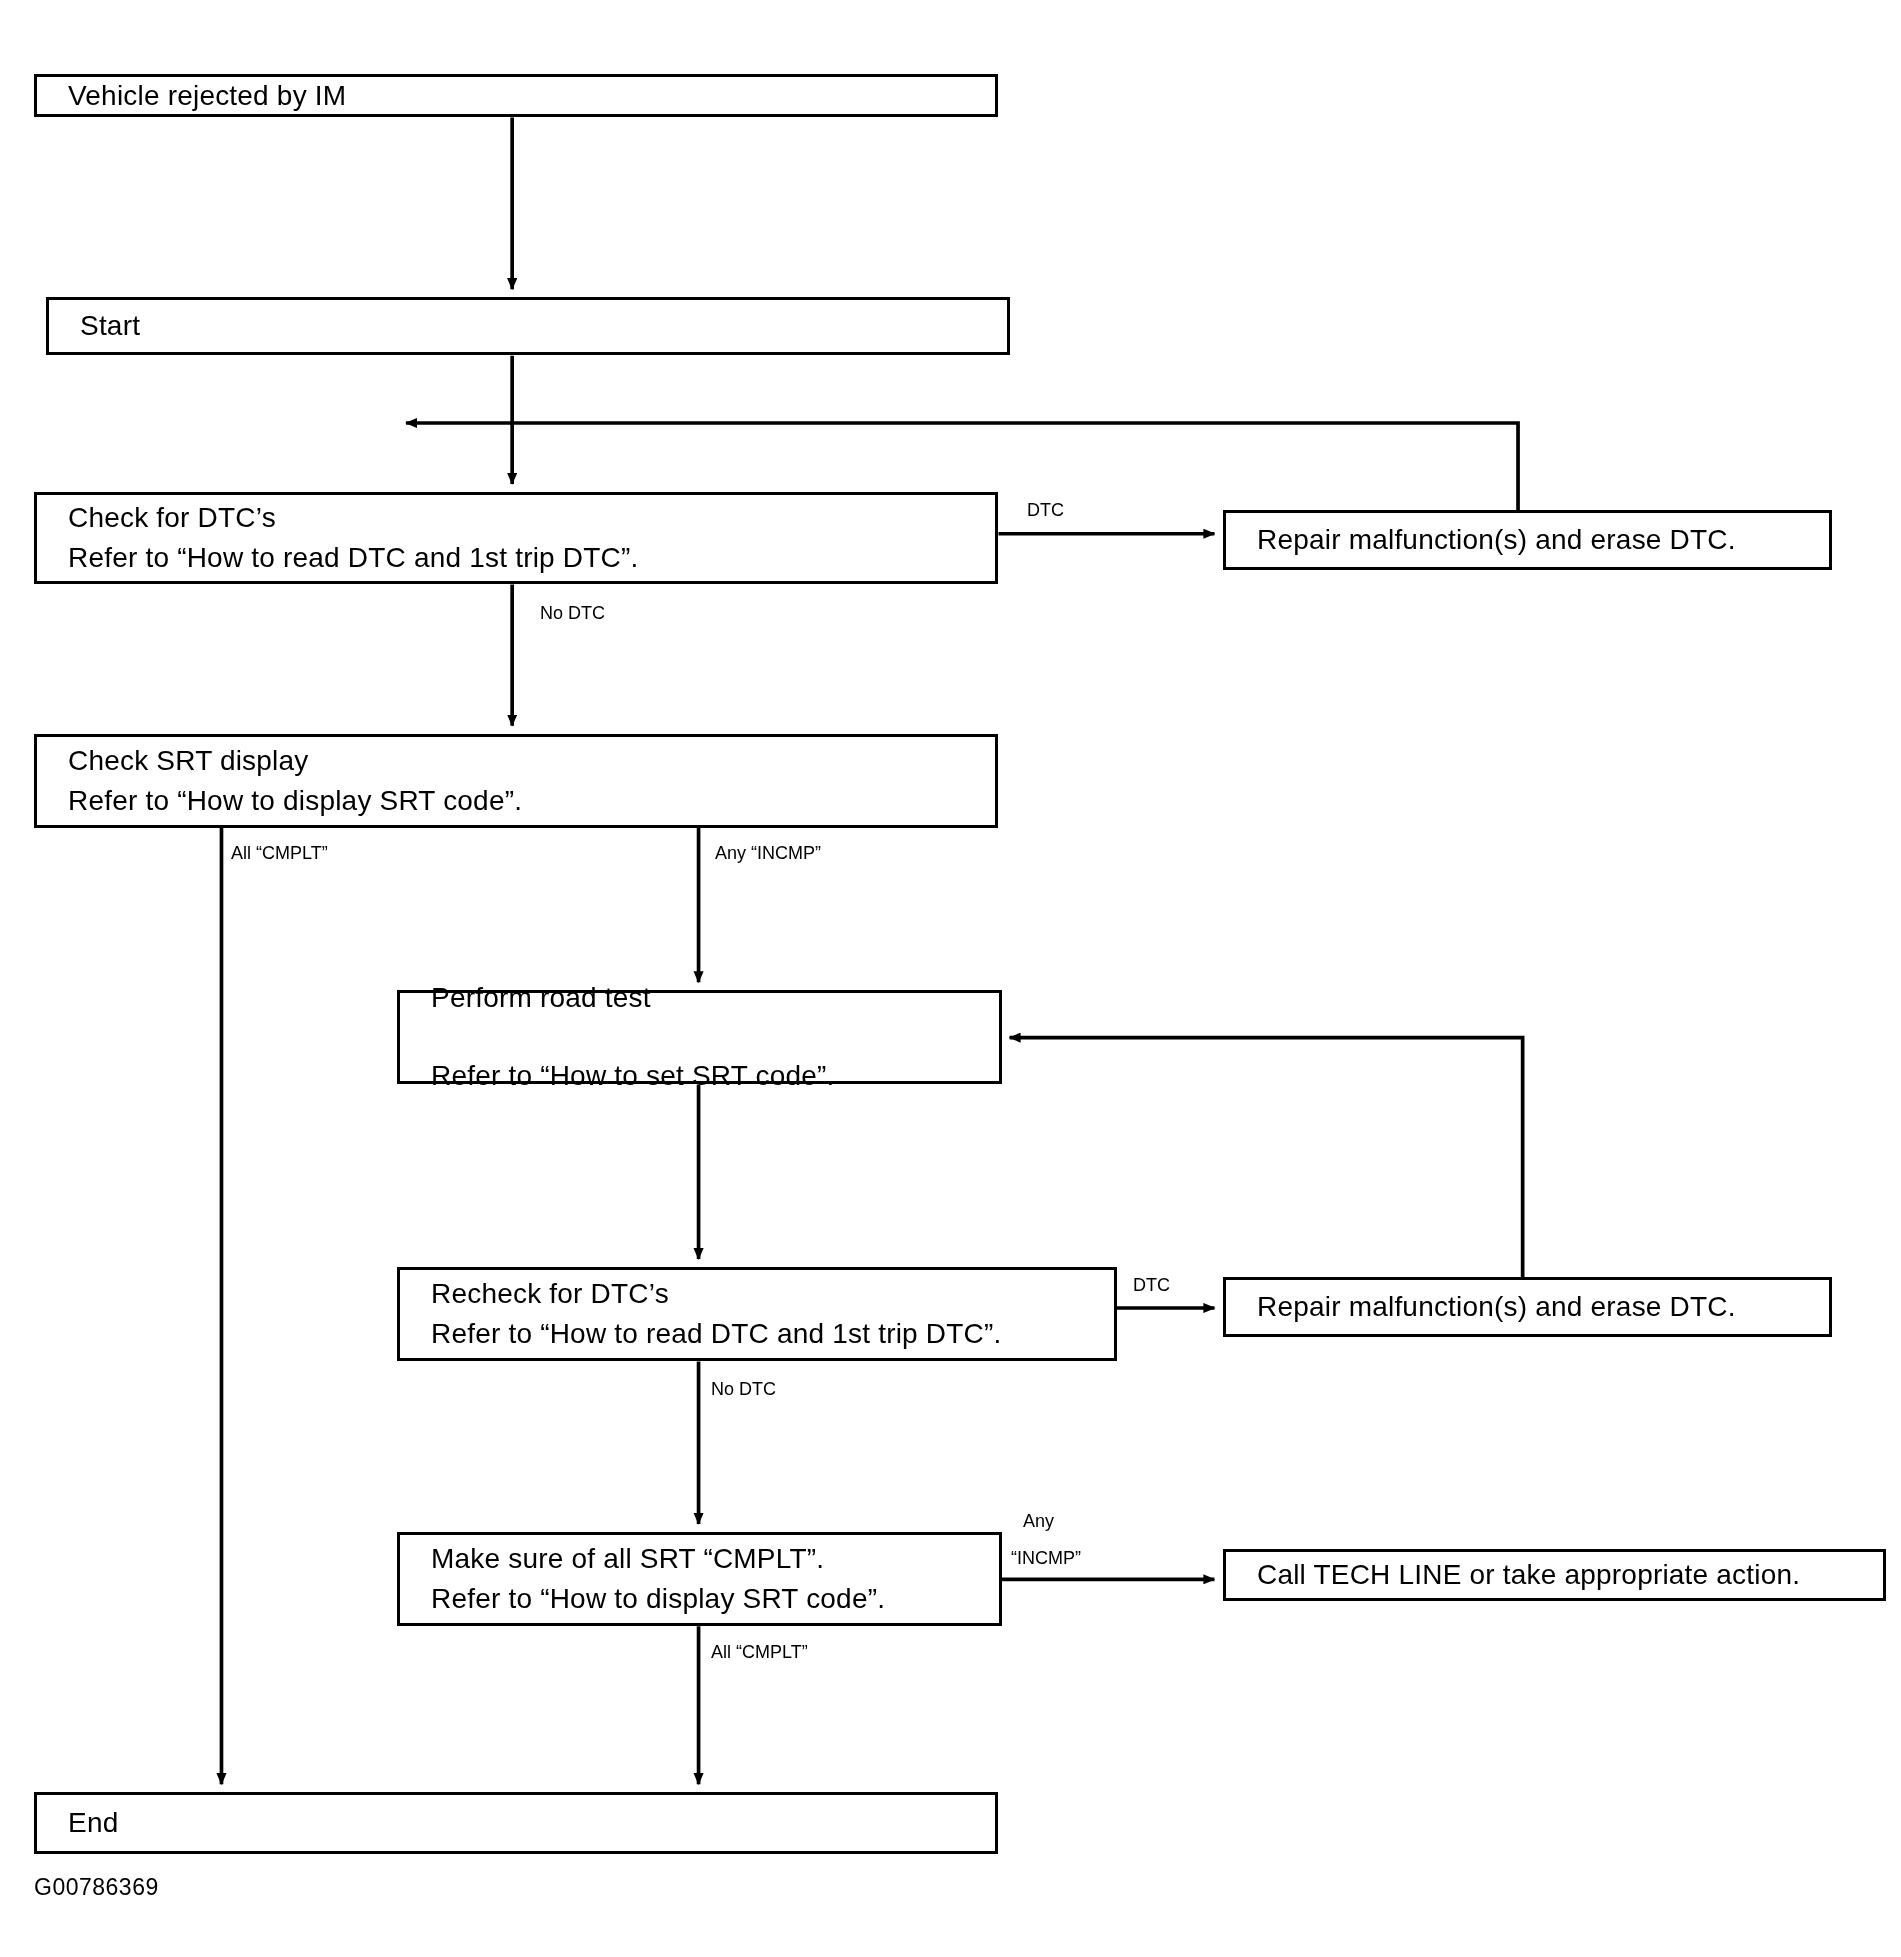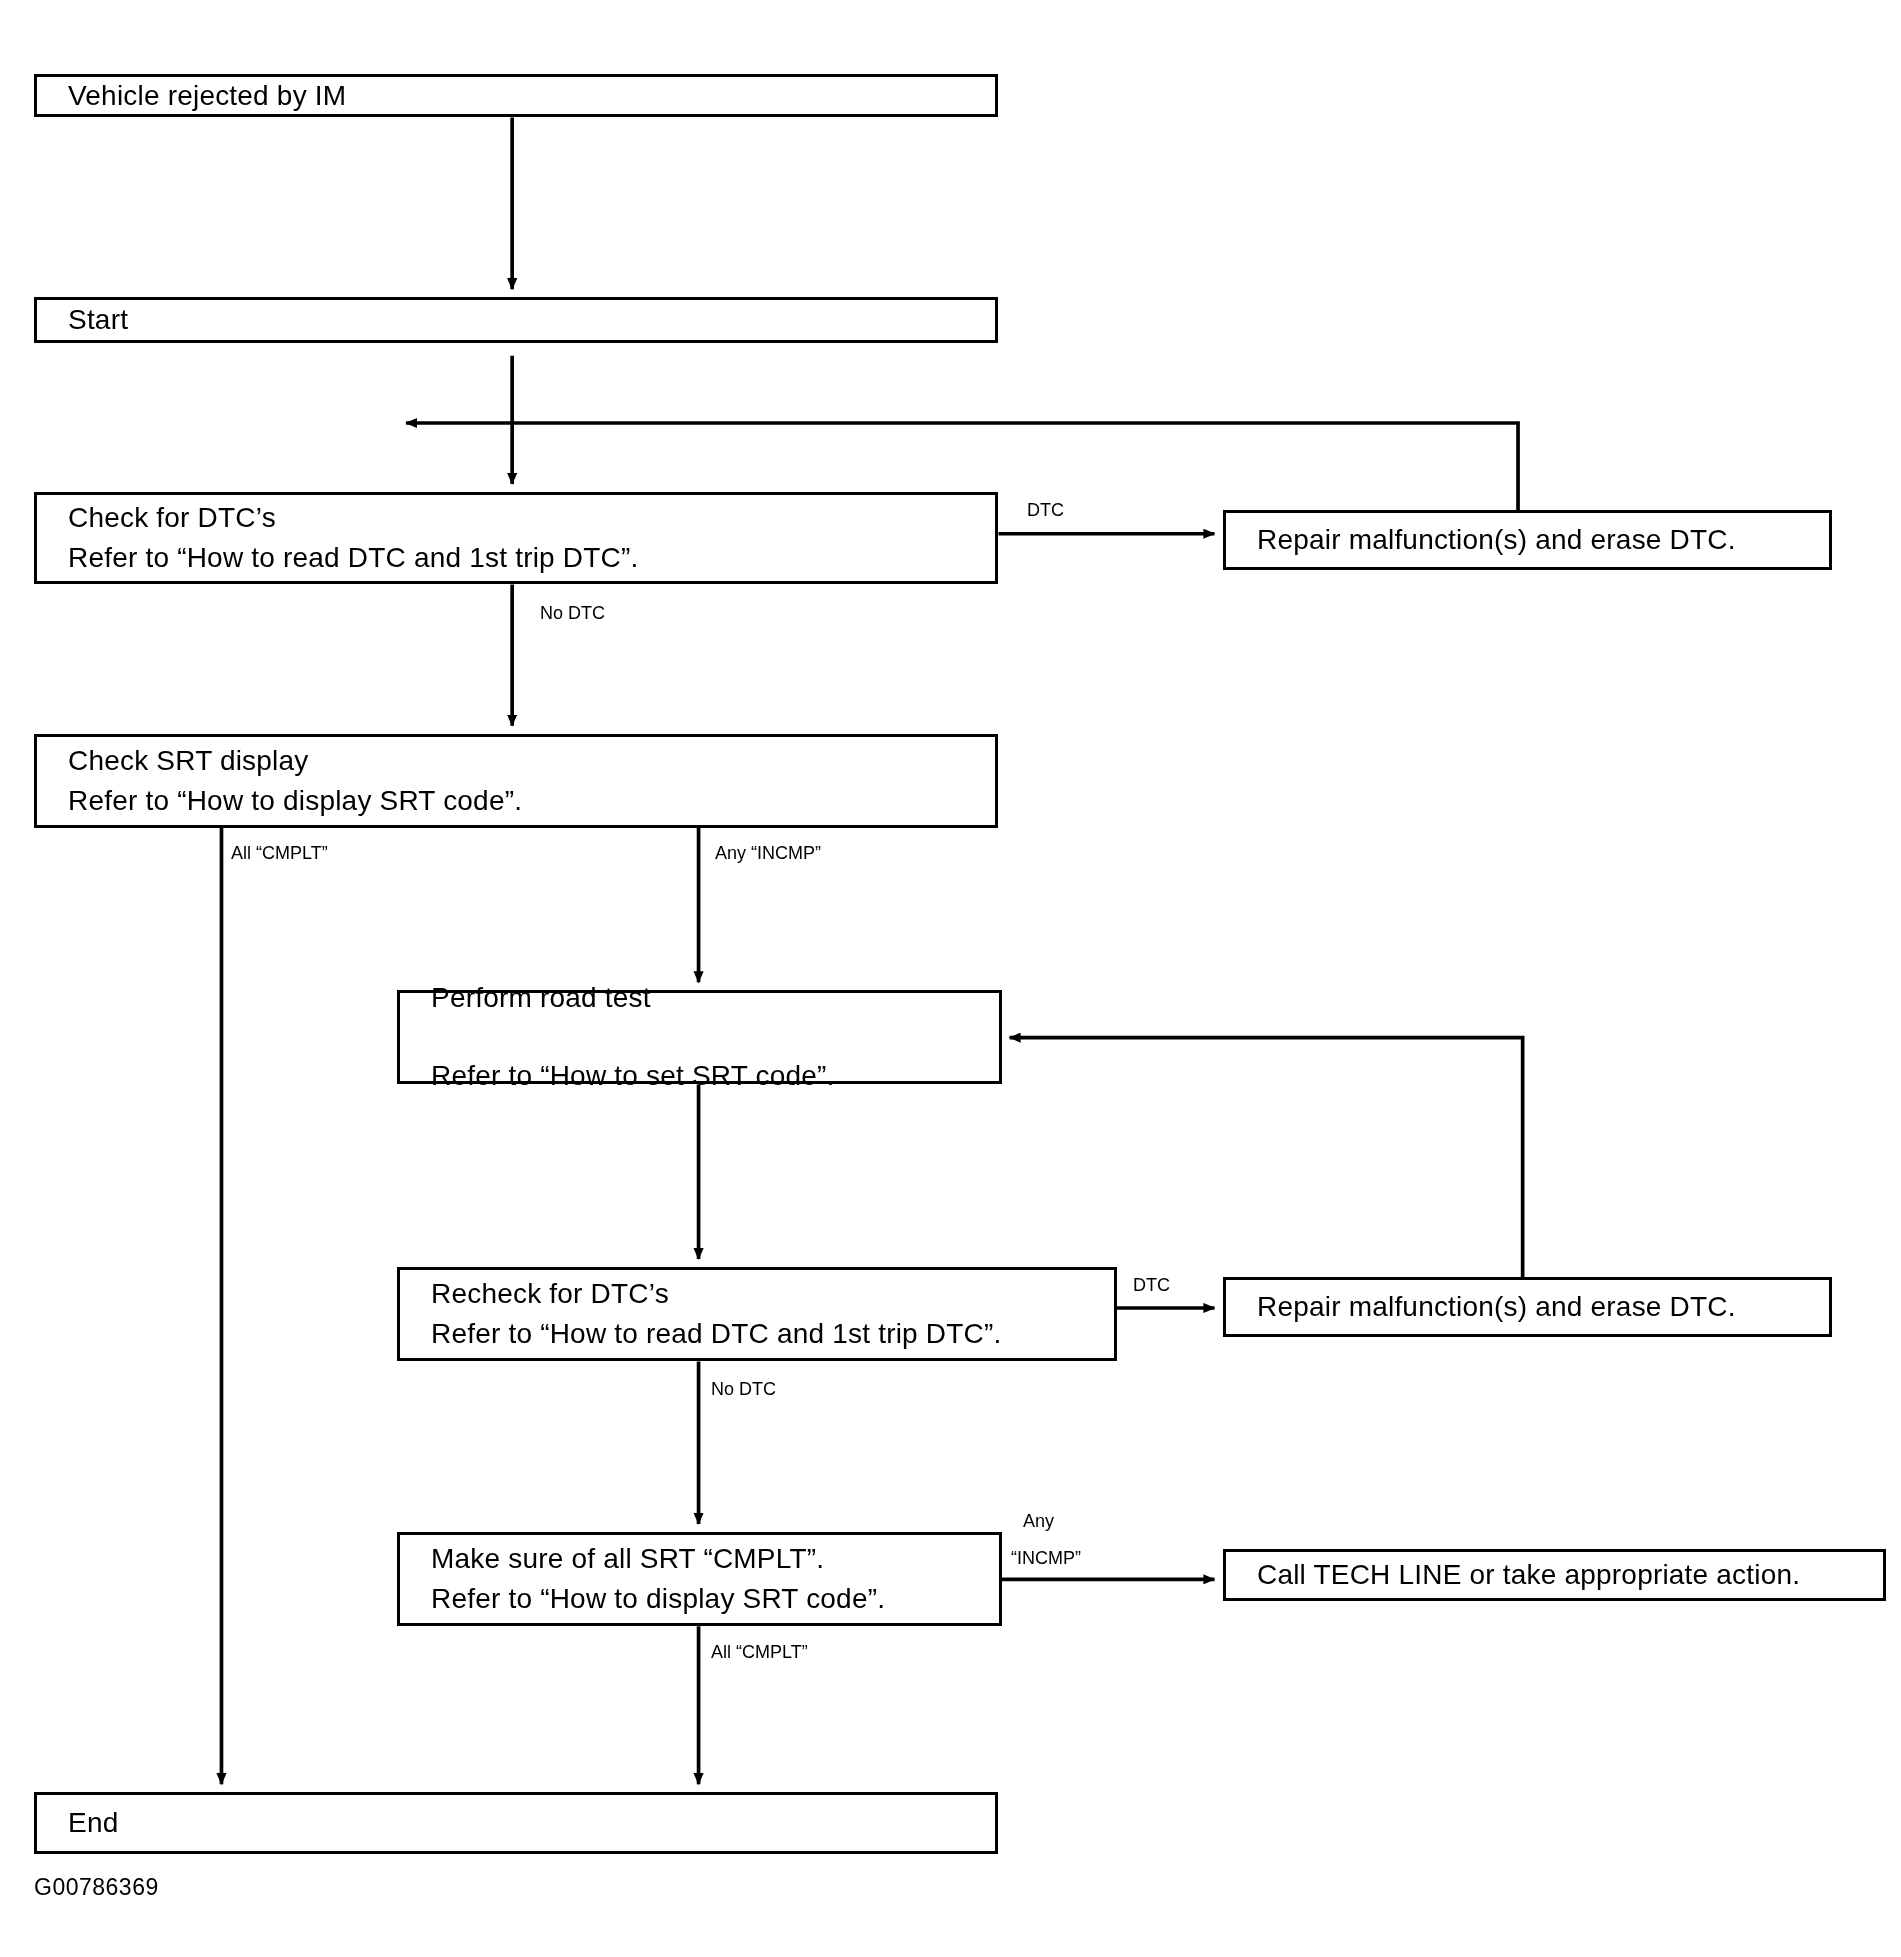--- a/index.html
+++ b/index.html
@@ -93,21 +93,21 @@
 
     <path d="M1085,1711 L1316,1711" fill="none" stroke="#000000" stroke-width="4" marker-end="url(#arrowhead)"></path>
 
     <line x1="757" y1="1762" x2="757" y2="1933" stroke="#000000" stroke-width="4" marker-end="url(#arrowhead)"></line>
   </svg>
 
   <div class="node" style="left:34px; top:74px; width:964px; height:43px;">
     <div class="line">Vehicle rejected by IM</div>
   </div>
 
-  <div class="node" style="left:34px; top:297px; width:964px; height:46px;">
+  <div class="node" style="left:46px; top:297px; width:964px; height:58px;">
     <div class="line">Start</div>
   </div>
 
   <div class="node" style="left:34px; top:492px; width:964px; height:92px;">
     <div class="line">Check for DTC’s</div>
     <div class="line">Refer to “How to read DTC and 1st trip DTC”.</div>
   </div>
 
   <div class="node" style="left:1223px; top:510px; width:609px; height:60px;">
     <div class="line">Repair malfunction(s) and erase DTC.</div>

